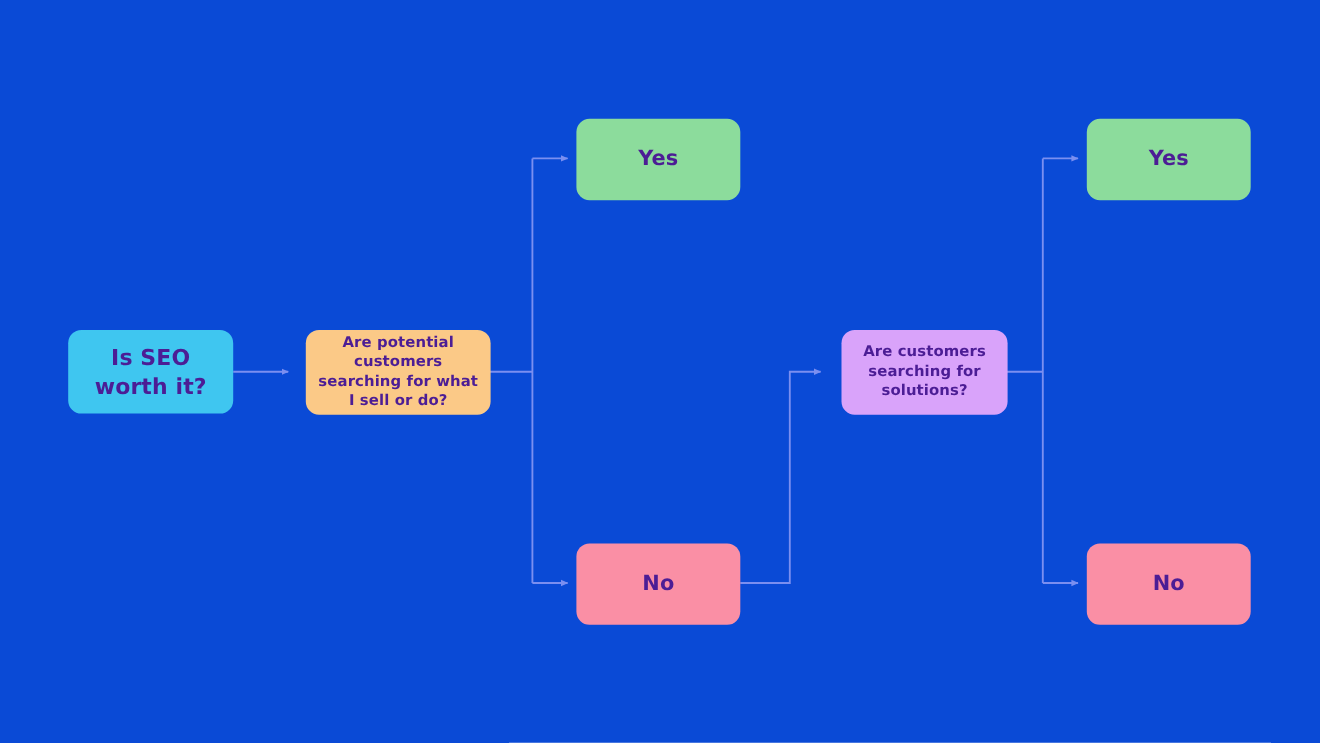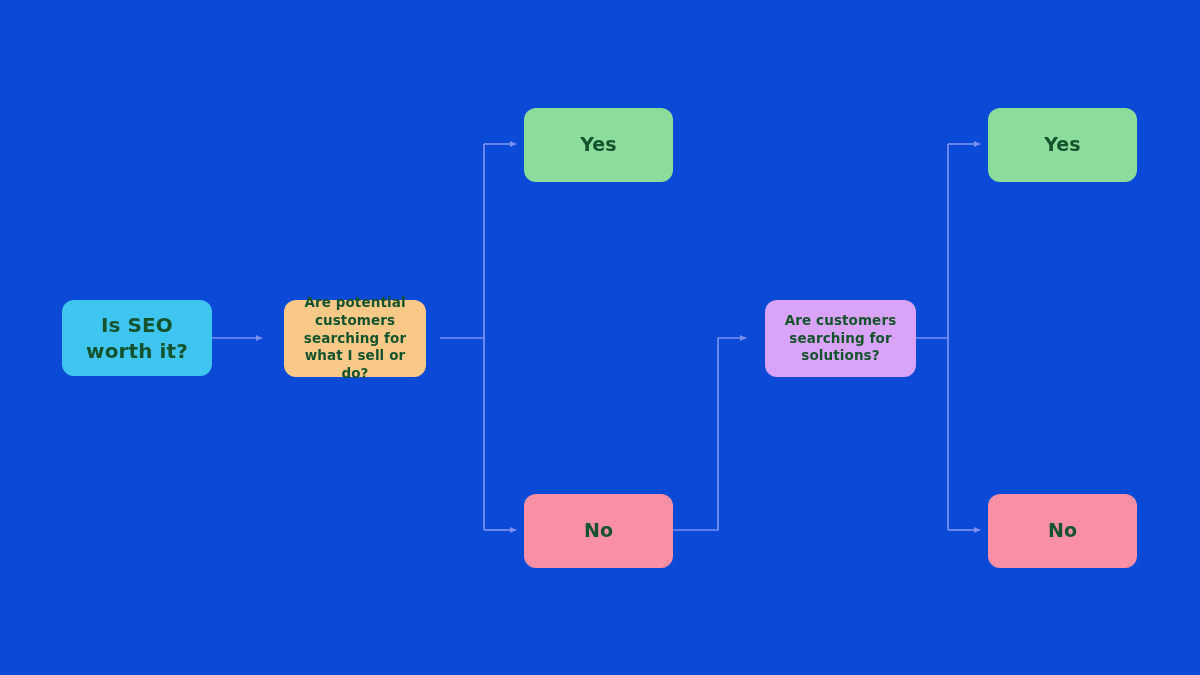--- a/index.html
+++ b/index.html
@@ -26,35 +26,35 @@
     height: 675px;
   }
   .node {
     position: absolute;
     box-sizing: border-box;
     display: flex;
     align-items: center;
     justify-content: center;
     text-align: center;
     border-radius: 12px;
-    color: #14532d;
+    color: #4c1d95;
     font-family: "DejaVu Sans", sans-serif;
     font-weight: bold;
     letter-spacing: 0.1px;
     line-height: 1.32;
     padding: 13px 10px;
   }
   .node-start   { background: #3fc6f0; }
   .node-decision{ background: #fbc987; }
   .node-yes     { background: #8cdc9c; }
   .node-no      { background: #fa8fa5; text-align: right; }
   .node-purple  { background: #d9a3fa; }
 
   .n-start    { left: 62px;  top: 300px; width: 150px; height: 76px; font-size: 20px; }
-  .n-dec1     { left: 284px; top: 300px; width: 142px; height: 77px; font-size: 13.5px; }
+  .n-dec1     { left: 278px; top: 300px; width: 168px; height: 77px; font-size: 13.5px; }
   .n-yes1     { left: 524px; top: 108px; width: 149px; height: 74px; font-size: 19px; }
   .n-no1      { left: 524px; top: 494px; width: 149px; height: 74px; font-size: 19px; }
   .n-dec2     { left: 754px; top: 300px; width: 151px; height: 77px; font-size: 13.5px; margin-left: 11px; }
   .n-yes2     { left: 988px; top: 108px; width: 149px; height: 74px; font-size: 19px; }
   .n-no2      { left: 988px; top: 494px; width: 149px; height: 74px; font-size: 19px; }
 </style>
 </head>
 <body>
 
 <div id="canvas">

